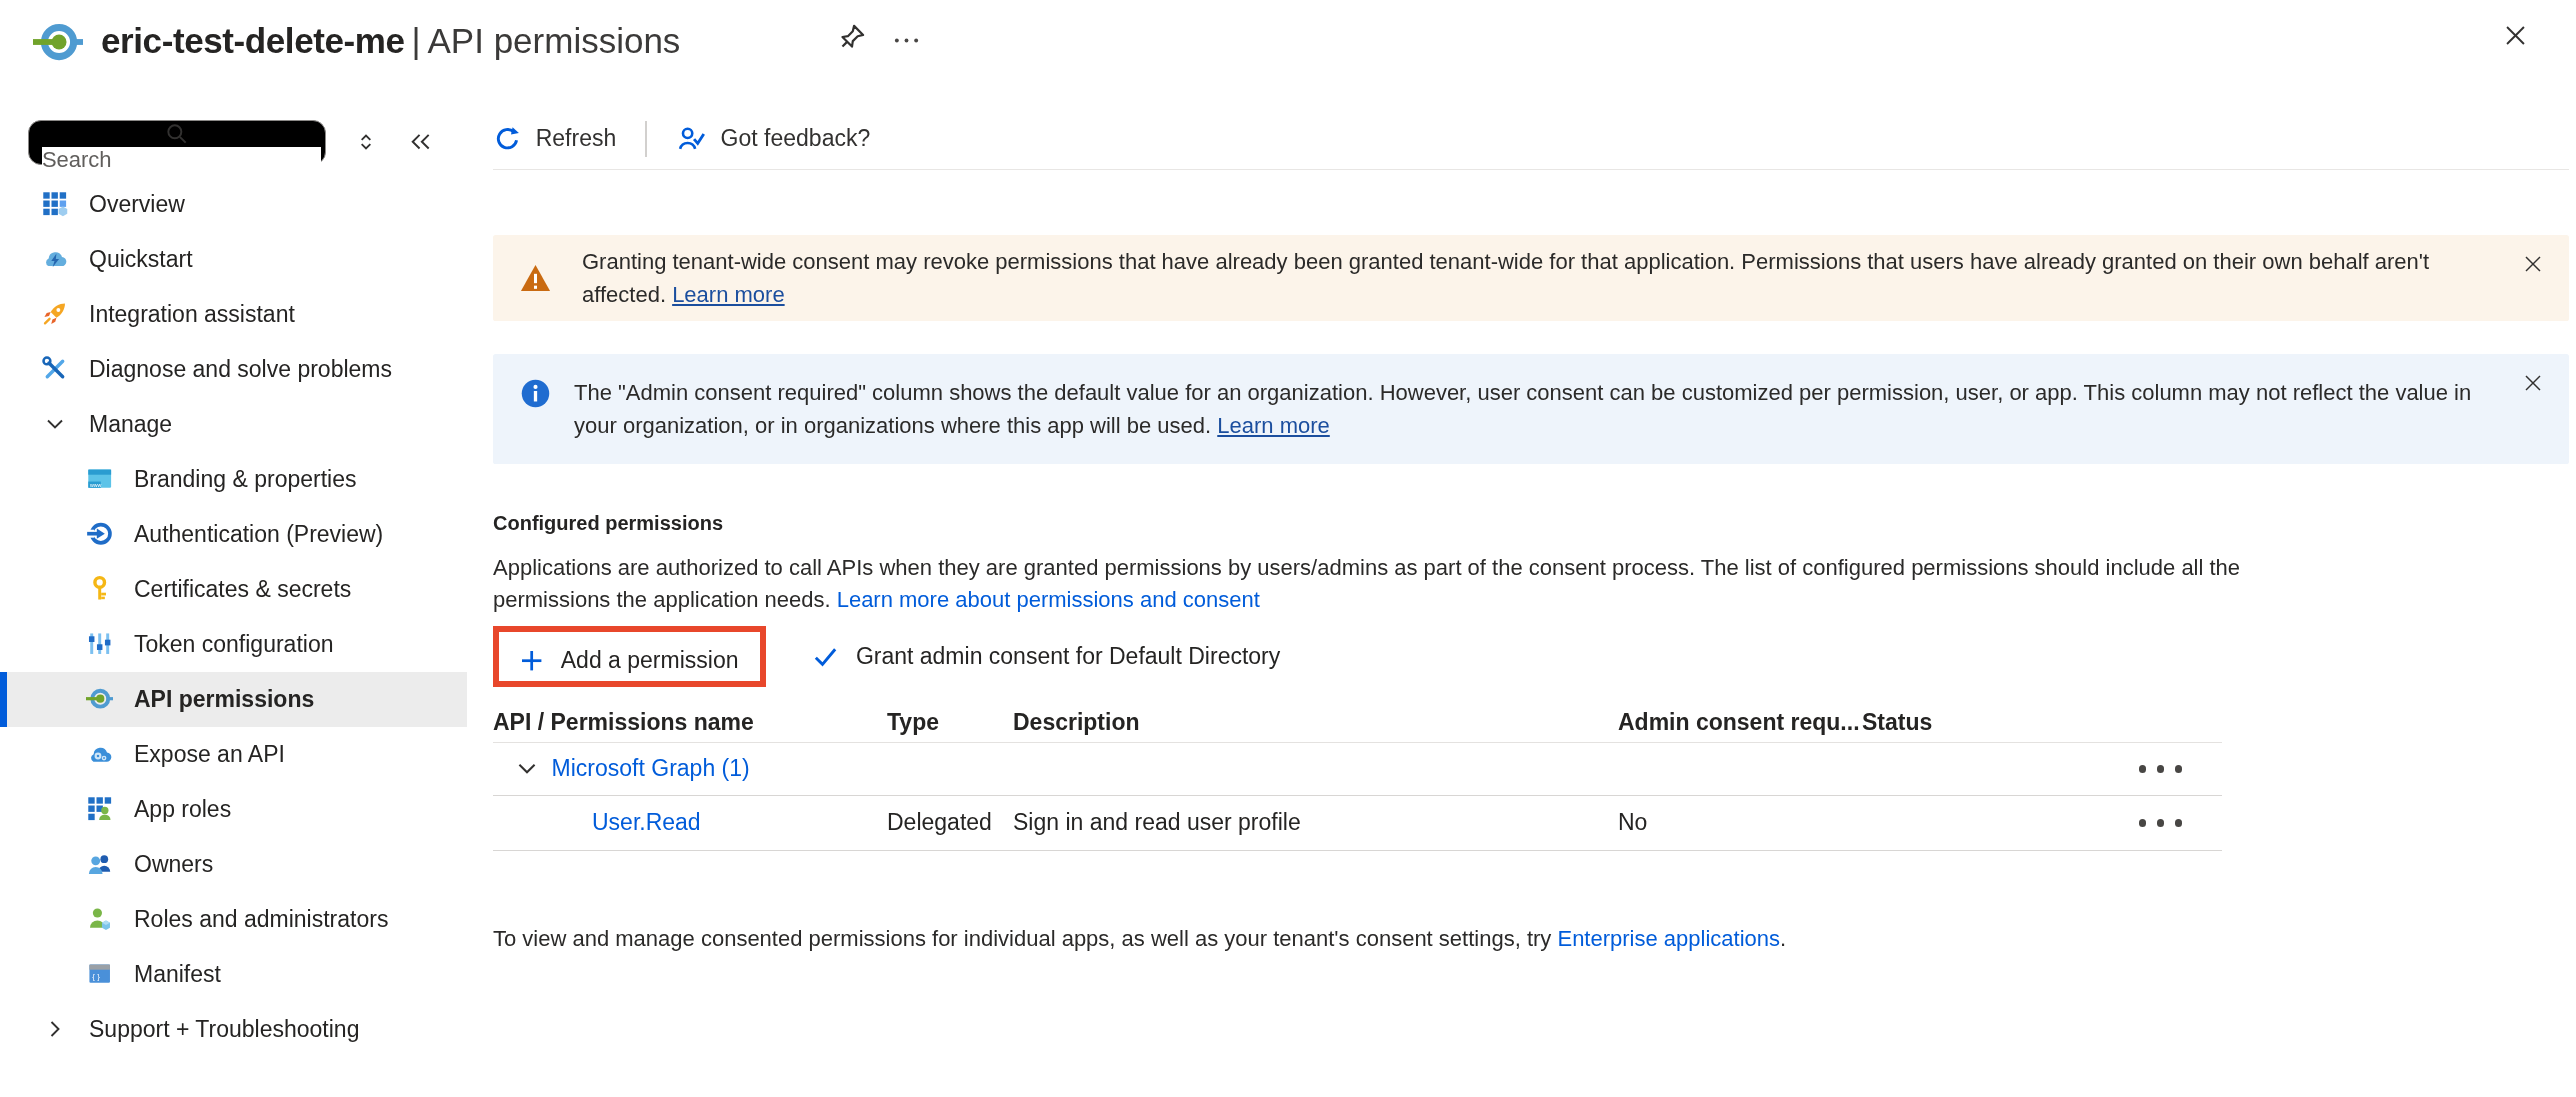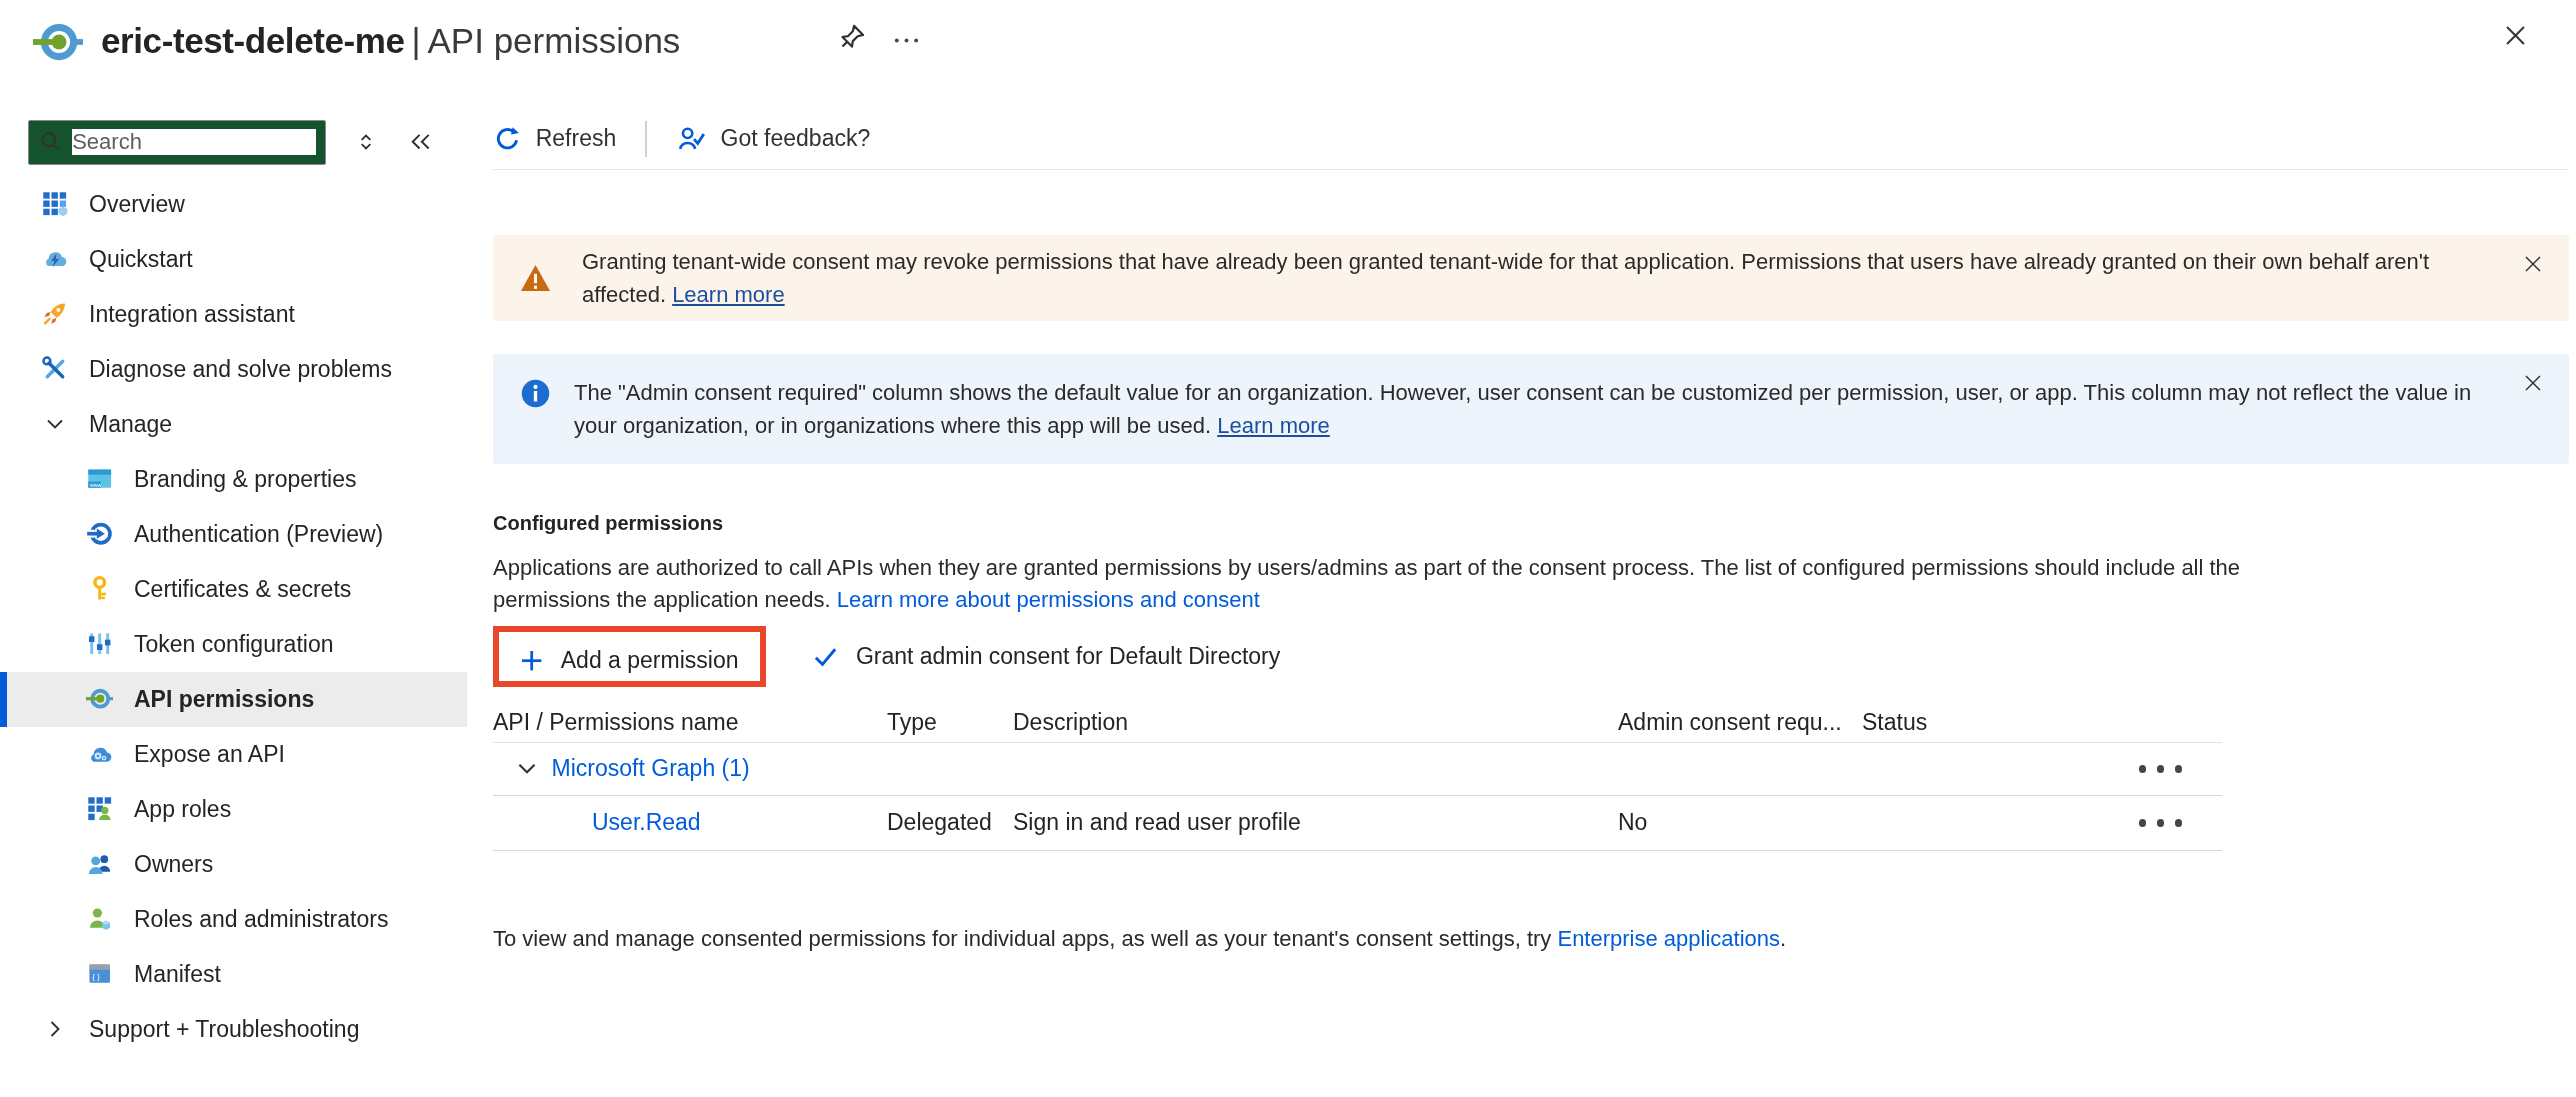--- a/index.html
+++ b/index.html
@@ -14,21 +14,21 @@
   .blade-title .bold { font-weight:700; letter-spacing:-0.4px; }
   .blade-title .sep { font-weight:300; color:#3b3a39; padding:0 6.9px; }
   .blade-title .rest { font-weight:300; color:#3b3a39; }
   .pin-btn { position:absolute; left:836px; top:22px; cursor:pointer; }
   .hdr-more { position:absolute; left:892px; top:26px; cursor:pointer; }
   .blade-close { position:absolute; right:33px; top:20.6px; cursor:pointer; }
 
   
   .sidebar { position:absolute; top:111px; left:0; width:467px; }
   .search-row { display:flex; align-items:center; margin:8.6px 0 0 28px; }
-  .search-box { display:flex; align-items:center; width:298px; height:45px; border:1.7px solid #8a8886; border-radius:2px; padding:0 8.6px; background:#14532d; }
+  .search-box { display:flex; align-items:center; width:298px; height:45px; border:1.7px solid #8a8886; border-radius:13px; padding:0 8.6px; background:#000000;flex-direction:column; }
   .search-box input { border:none; outline:none; font-family:inherit; font-size:22px; color:#323130; width:100%; margin-left:8.6px; }
   .search-box input::placeholder { color:#605e5c; }
   .side-ctl { margin-left:27.4px; cursor:pointer; }
   .nav { margin-top:12px; }
   .nav-item { position:relative; height:55px; display:flex; align-items:center; padding-left:39px; font-size:23px; color:#252423; cursor:pointer; white-space:nowrap; }
   .nav-item .nicon { width:31px; margin-right:19px; flex:0 0 31px; display:flex; justify-content:center; }
   .nav-item.sub { padding-left:84px; }
   .nav-item.selected { background:var(--selected-bg,#ececec); font-weight:700; }
   .nav-item.selected::before { content:""; position:absolute; left:0; top:0; bottom:0; width:6.9px; background:var(--accent,#015cda); }
 
@@ -50,21 +50,21 @@
   .section-desc { margin-top:17px; font-size:22px; line-height:32px; max-width:1869px; color:#2b2a29; }
   .section-desc a { color:var(--accent,#015cda); text-decoration:none; cursor:pointer; }
 
   .actions-row { margin-top:10.3px; display:flex; align-items:center; }
   .annotation-box { border:6px solid var(--annotation,#e8472b); display:inline-flex; align-items:center; padding:8px 22px 0 19px; height:61px; }
   .add-perm { display:flex; align-items:center; gap:15.4px; font-size:23px; color:#252423; cursor:pointer; white-space:nowrap; }
   .grant-admin { display:flex; align-items:center; gap:15.4px; font-size:23px; color:#252423; cursor:pointer; margin-left:45px; white-space:nowrap; }
 
   .perm-table { margin-top:17px; width:1729px; }
   .trow { display:grid; grid-template-columns:394px 126px 605px 244px 238px 121px; align-items:center; }
-  .thead { height:39px; font-size:23px; font-weight:400; color:#252423; border-bottom:1.7px solid #e4e2e0; }
+  .thead { height:39px; font-size:23px; font-weight:700; color:#252423; border-bottom:1.7px solid #e4e2e0; }
   .tgroup { height:53px; border-bottom:1.7px solid #d8d6d4; font-size:23px; }
   .tdata  { height:55px; border-bottom:1.7px solid #d8d6d4; font-size:23px; color:#252423; }
   .group-name { display:flex; align-items:center; gap:12px; padding-left:20.6px; }
   .tlink { color:var(--accent,#015cda); text-decoration:none; cursor:pointer; }
   .cell-name-sub { padding-left:99px; }
   .row-more { display:flex; gap:10.3px; justify-content:center; cursor:pointer; }
   .dot { width:7.7px; height:7.7px; border-radius:50%; background:#484644; }
 
   .footer-note { margin-top:75px; font-size:22px; color:#2b2a29; }
   .footer-note a { color:var(--accent,#015cda); text-decoration:none; cursor:pointer; }

